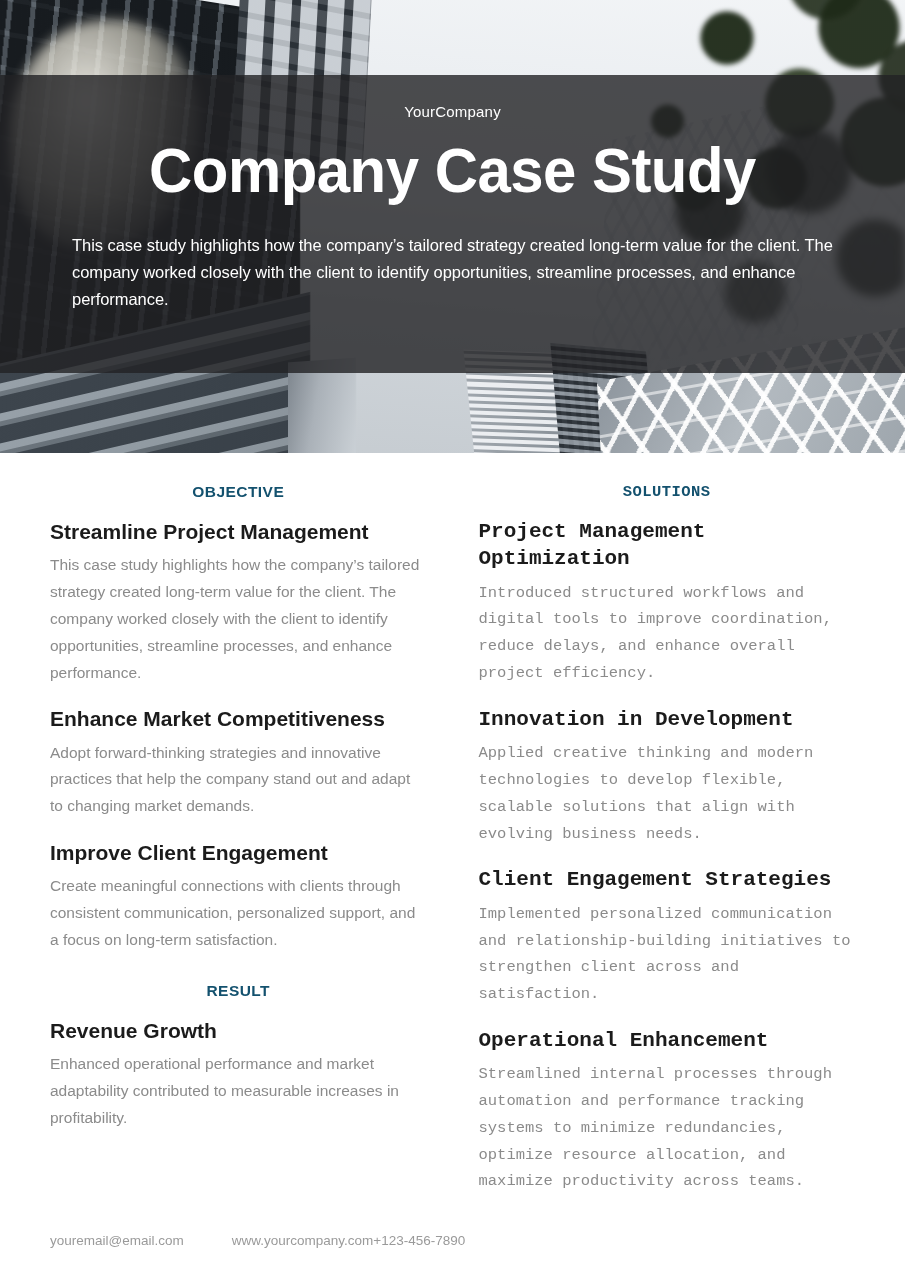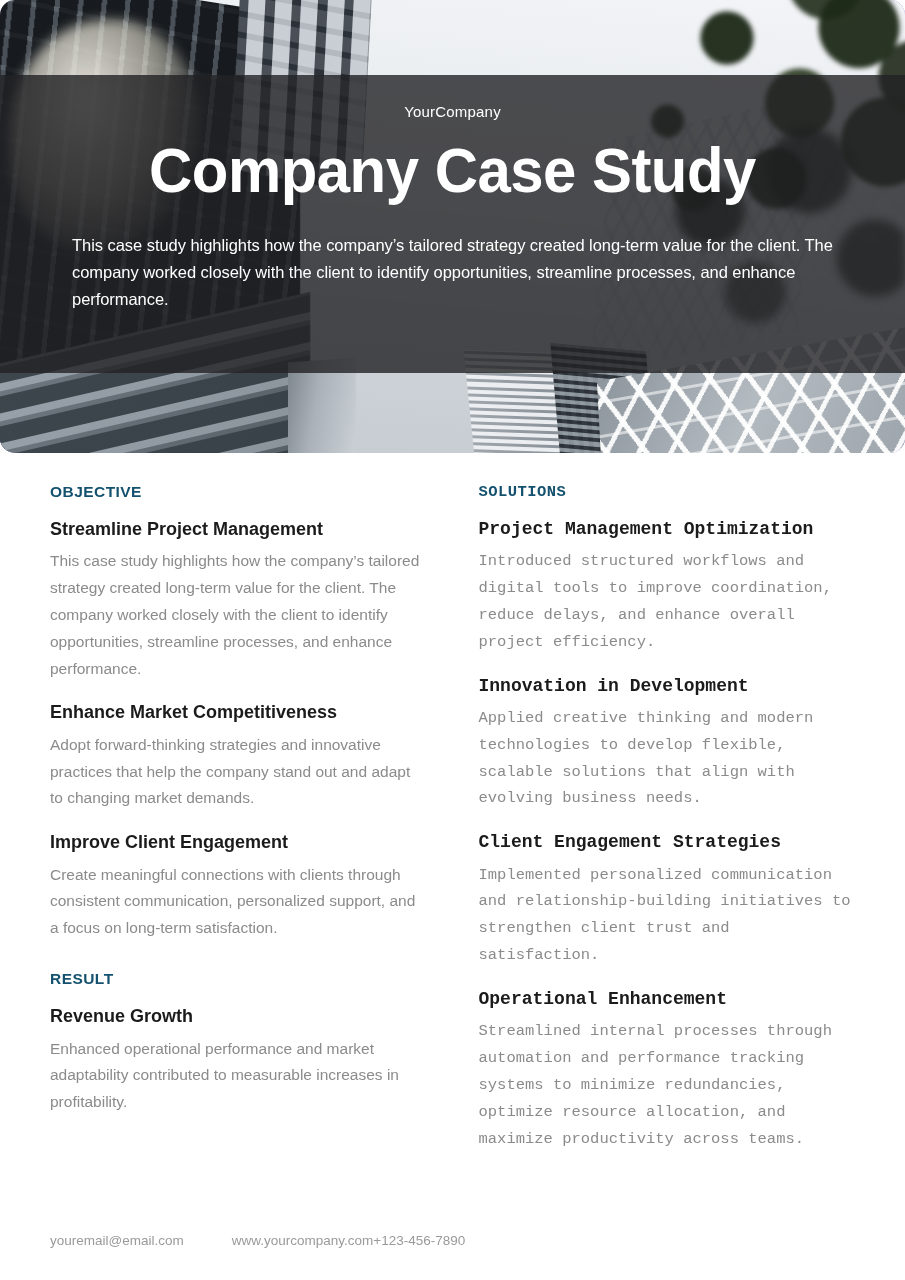--- a/index.html
+++ b/index.html
@@ -15,21 +15,20 @@
     overflow: hidden;
   }
 
   
   .hero {
     position: relative;
     width: 905px;
     height: 453px;
     overflow: hidden;
     background: #8b5cf6;
-    border-radius: 15px;
   }
 
   
   .hero-photo {
     position: absolute;
     inset: 0;
     background:
       
       linear-gradient(185deg, rgba(244,246,248,0.96) 0%, rgba(232,236,240,0.9) 46%, rgba(214,219,224,0.55) 70%, rgba(190,196,202,0.15) 100%);
     background-color: #c6ccd1;
@@ -233,27 +232,28 @@
   }
   .col { width: 382px; }
   .col-right { width: 382px; font-family: Liberation Mono, monospace; }
 
   .sect-head {
     color: #13516e;
     font-size: 15.5px;
     font-weight: 700;
     letter-spacing: .45px;
     margin: 0 0 17px 0;
+    text-align: center;
   }
   .sect-head.spaced { margin-top: 28px; }
 
   .item { margin: 0 0 19px 0; }
   .item-title {
     color: #1b1b1b;
-    font-size: 18px;
+    font-size: 21px;
     font-weight: 700;
     line-height: 1.3;
     margin: 0 0 7px 0;
   }
   .item-body {
     color: #8b8b8b;
     font-size: 15.5px;
     line-height: 1.73;
     margin: 0;
   }
@@ -342,21 +342,21 @@
       <p class="item-body">Introduced structured workflows and digital tools to improve coordination, reduce delays, and enhance overall project efficiency.</p>
     </div>
 
     <div class="item">
       <div class="item-title">Innovation in Development</div>
       <p class="item-body">Applied creative thinking and modern technologies to develop flexible, scalable solutions that align with evolving business needs.</p>
     </div>
 
     <div class="item">
       <div class="item-title">Client Engagement Strategies</div>
-      <p class="item-body">Implemented personalized communication and relationship-building initiatives to strengthen client trust and satisfaction.</p>
+      <p class="item-body">Implemented personalized communication and relationship-building initiatives to strengthen client across and satisfaction.</p>
     </div>
 
     <div class="item">
       <div class="item-title">Operational Enhancement</div>
       <p class="item-body">Streamlined internal processes through automation and performance tracking systems to minimize redundancies, optimize resource allocation, and maximize productivity across teams.</p>
     </div>
 
   </div>
 </div>
 

